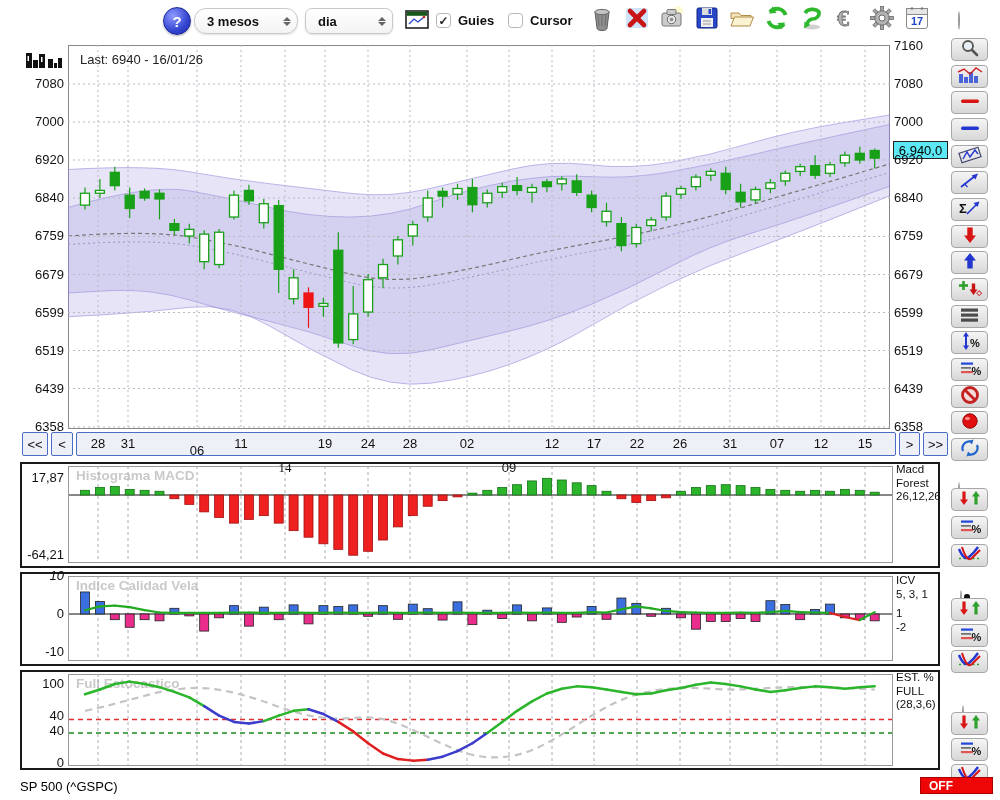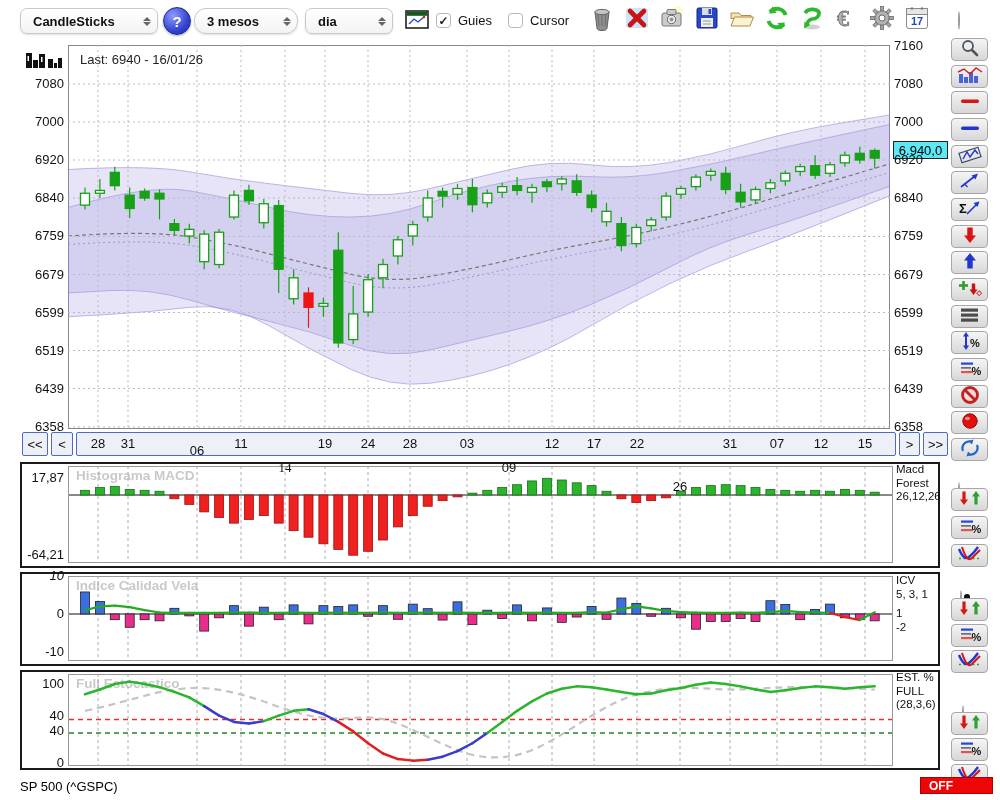--- a/index.html
+++ b/index.html
@@ -13,21 +13,21 @@
   
   .select{height:26px;background:linear-gradient(#ffffff,#f3f3f5);border:1px solid #c9c9cd;border-radius:7px;
           box-shadow:0 1px 2px rgba(0,0,0,.12);display:flex;align-items:center;font-size:13px;font-weight:bold;color:#111;
           padding:0 6px 0 12px;box-sizing:border-box;justify-content:space-between;}
   .chev{display:flex;flex-direction:column;gap:1px;align-items:center;margin-left:8px;}
   .chev i{display:block;width:0;height:0;border-left:4px solid transparent;border-right:4px solid transparent;}
   .chev i.up{border-bottom:4px solid #666;}
   .chev i.dn{border-top:4px solid #666;}
   .checkbox{width:15px;height:15px;border:1px solid #b5b5b9;border-radius:3.5px;background:#fff;display:inline-flex;
             align-items:center;justify-content:center;font-size:12px;font-weight:bold;color:#222;box-sizing:border-box;}
-  .cb-label{font-size:13px;font-weight:normal;color:#111;}
+  .cb-label{font-size:13px;font-weight:bold;color:#111;}
   .helpbtn{width:26px;height:26px;border-radius:50%;background:radial-gradient(circle at 35% 30%,#8f9bff,#3445d0 60%,#1c2aa8);
            border:1px solid #1c2a9a;color:#fff;font-weight:bold;font-size:15px;display:flex;align-items:center;justify-content:center;
            box-shadow:0 1px 2px rgba(0,0,0,.3);}
   .toolbtn{width:30px;height:28px;display:flex;align-items:center;justify-content:center;}
   
   .sbtn{width:37px;height:23px;background:linear-gradient(#f5f5f5,#d7d7d7);border:1px solid #a7a7a7;border-radius:4px;
         display:flex;align-items:center;justify-content:center;box-sizing:border-box;}
   .radio{width:15px;height:15px;border-radius:50%;border:1.5px solid #9a9a9a;background:#fff;box-sizing:border-box;position:relative;}
   .radio.sel::after{content:"";position:absolute;left:3.2px;top:3.2px;width:5.5px;height:5.5px;border-radius:50%;background:#111;}
   
@@ -503,27 +503,20 @@
         <line x1="815.1" y1="686.37" x2="830" y2="687.16" stroke="#2ab52a" stroke-width="2.5" stroke-linecap="round"></line>
         <line x1="830" y1="687.16" x2="844.9" y2="688.74" stroke="#2ab52a" stroke-width="2.5" stroke-linecap="round"></line>
         <line x1="844.9" y1="688.74" x2="859.8000000000001" y2="687.16" stroke="#2ab52a" stroke-width="2.5" stroke-linecap="round"></line>
         <line x1="859.8000000000001" y1="687.16" x2="874.7" y2="686.37" stroke="#2ab52a" stroke-width="2.5" stroke-linecap="round"></line>
       </g>
     </svg>
 
   <div class="layer" id="ui-layer">
 
     
-    <div class="abs select" style="left:20px;top:8px;width:138px;">
-      <span>CandleSticks</span>
-      <span class="chev">
-          <i class="up"></i>
-          <i class="dn"></i>
-        </span>
-    </div>
     <div class="abs helpbtn" style="left:163px;top:7px;">
       <span>?</span>
     </div>
     <div class="abs select" style="left:194px;top:8px;width:104px;border-radius:12px;">
       <span>3 mesos</span>
       <span class="chev">
           <i class="up"></i>
           <i class="dn"></i>
         </span>
     </div>
@@ -685,26 +678,26 @@
     <div class="abs navstrip" style="left:76px;top:432px;width:820px;height:24px;"></div>
     <div id="nav-dates">
         <div class="navdate" style="left: 98px; position: absolute; top: 436px;">28</div>
         <div class="navdate" style="left: 128px; position: absolute; top: 436px;">31</div>
         <div class="navdate" style="left: 197px; position: absolute; top: 436px; margin-top: 7px;">06</div>
         <div class="navdate" style="left: 241px; position: absolute; top: 436px;">11</div>
         <div class="navdate" style="left: 285px; position: absolute; top: 460px; font-family: Liberation Serif, serif;">14</div>
         <div class="navdate" style="left: 325px; position: absolute; top: 436px;">19</div>
         <div class="navdate" style="left: 368px; position: absolute; top: 436px;">24</div>
         <div class="navdate" style="left: 410px; position: absolute; top: 436px;">28</div>
-        <div class="navdate" style="left: 467px; position: absolute; top: 436px;">03</div>
+        <div class="navdate" style="left: 467px; position: absolute; top: 436px;">02</div>
         <div class="navdate" style="left: 509px; position: absolute; top: 460px;">09</div>
         <div class="navdate" style="left: 552px; position: absolute; top: 436px;">12</div>
         <div class="navdate" style="left: 594px; position: absolute; top: 436px;">17</div>
         <div class="navdate" style="left: 637px; position: absolute; top: 436px;">22</div>
-        <div class="navdate" style="left: 680px; position: absolute; top: 436px; margin-top: 43px;">26</div>
+        <div class="navdate" style="left: 680px; position: absolute; top: 436px;">26</div>
         <div class="navdate" style="left: 730px; position: absolute; top: 436px;">31</div>
         <div class="navdate" style="left: 777px; position: absolute; top: 436px;">07</div>
         <div class="navdate" style="left: 821px; position: absolute; top: 436px;">12</div>
         <div class="navdate" style="left: 865px; position: absolute; top: 436px;">15</div>
       </div>
     <div class="abs navbtn" style="left:899px;top:432px;width:21px;height:24px;">&gt;</div>
     <div class="abs navbtn" style="left:923px;top:432px;width:25px;height:24px;">&gt;&gt;</div>
 
     
     <div class="abs axis-lab axis-left" style="left:22px;top:470px;">17,87</div>

